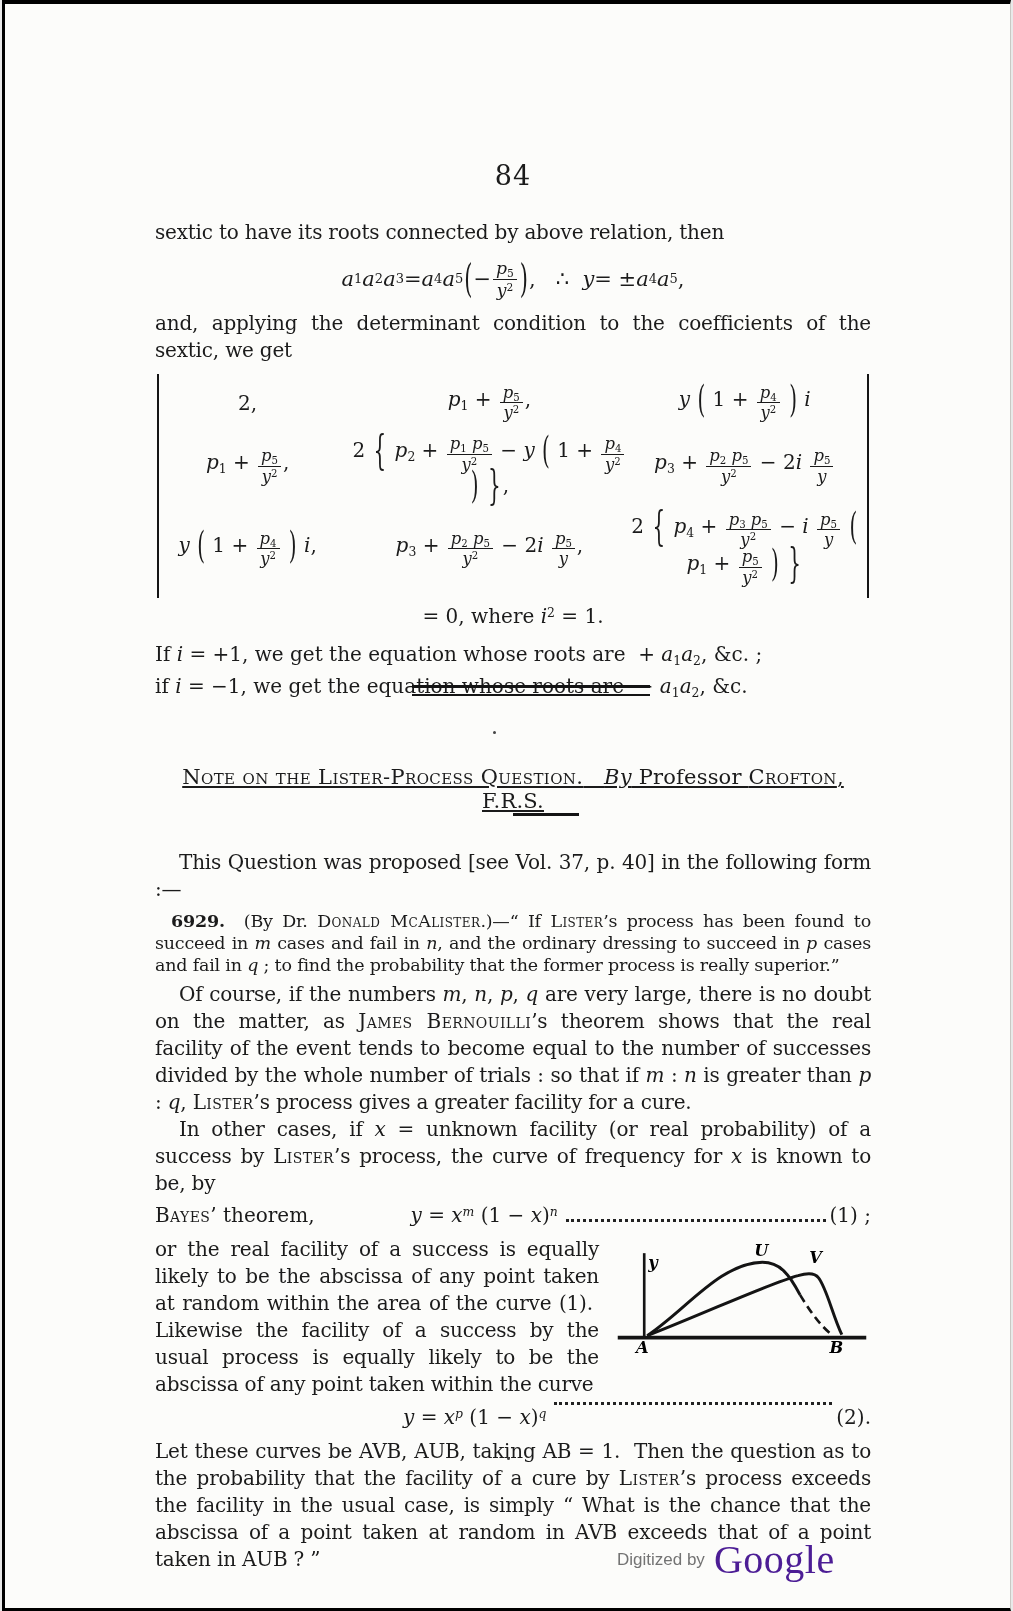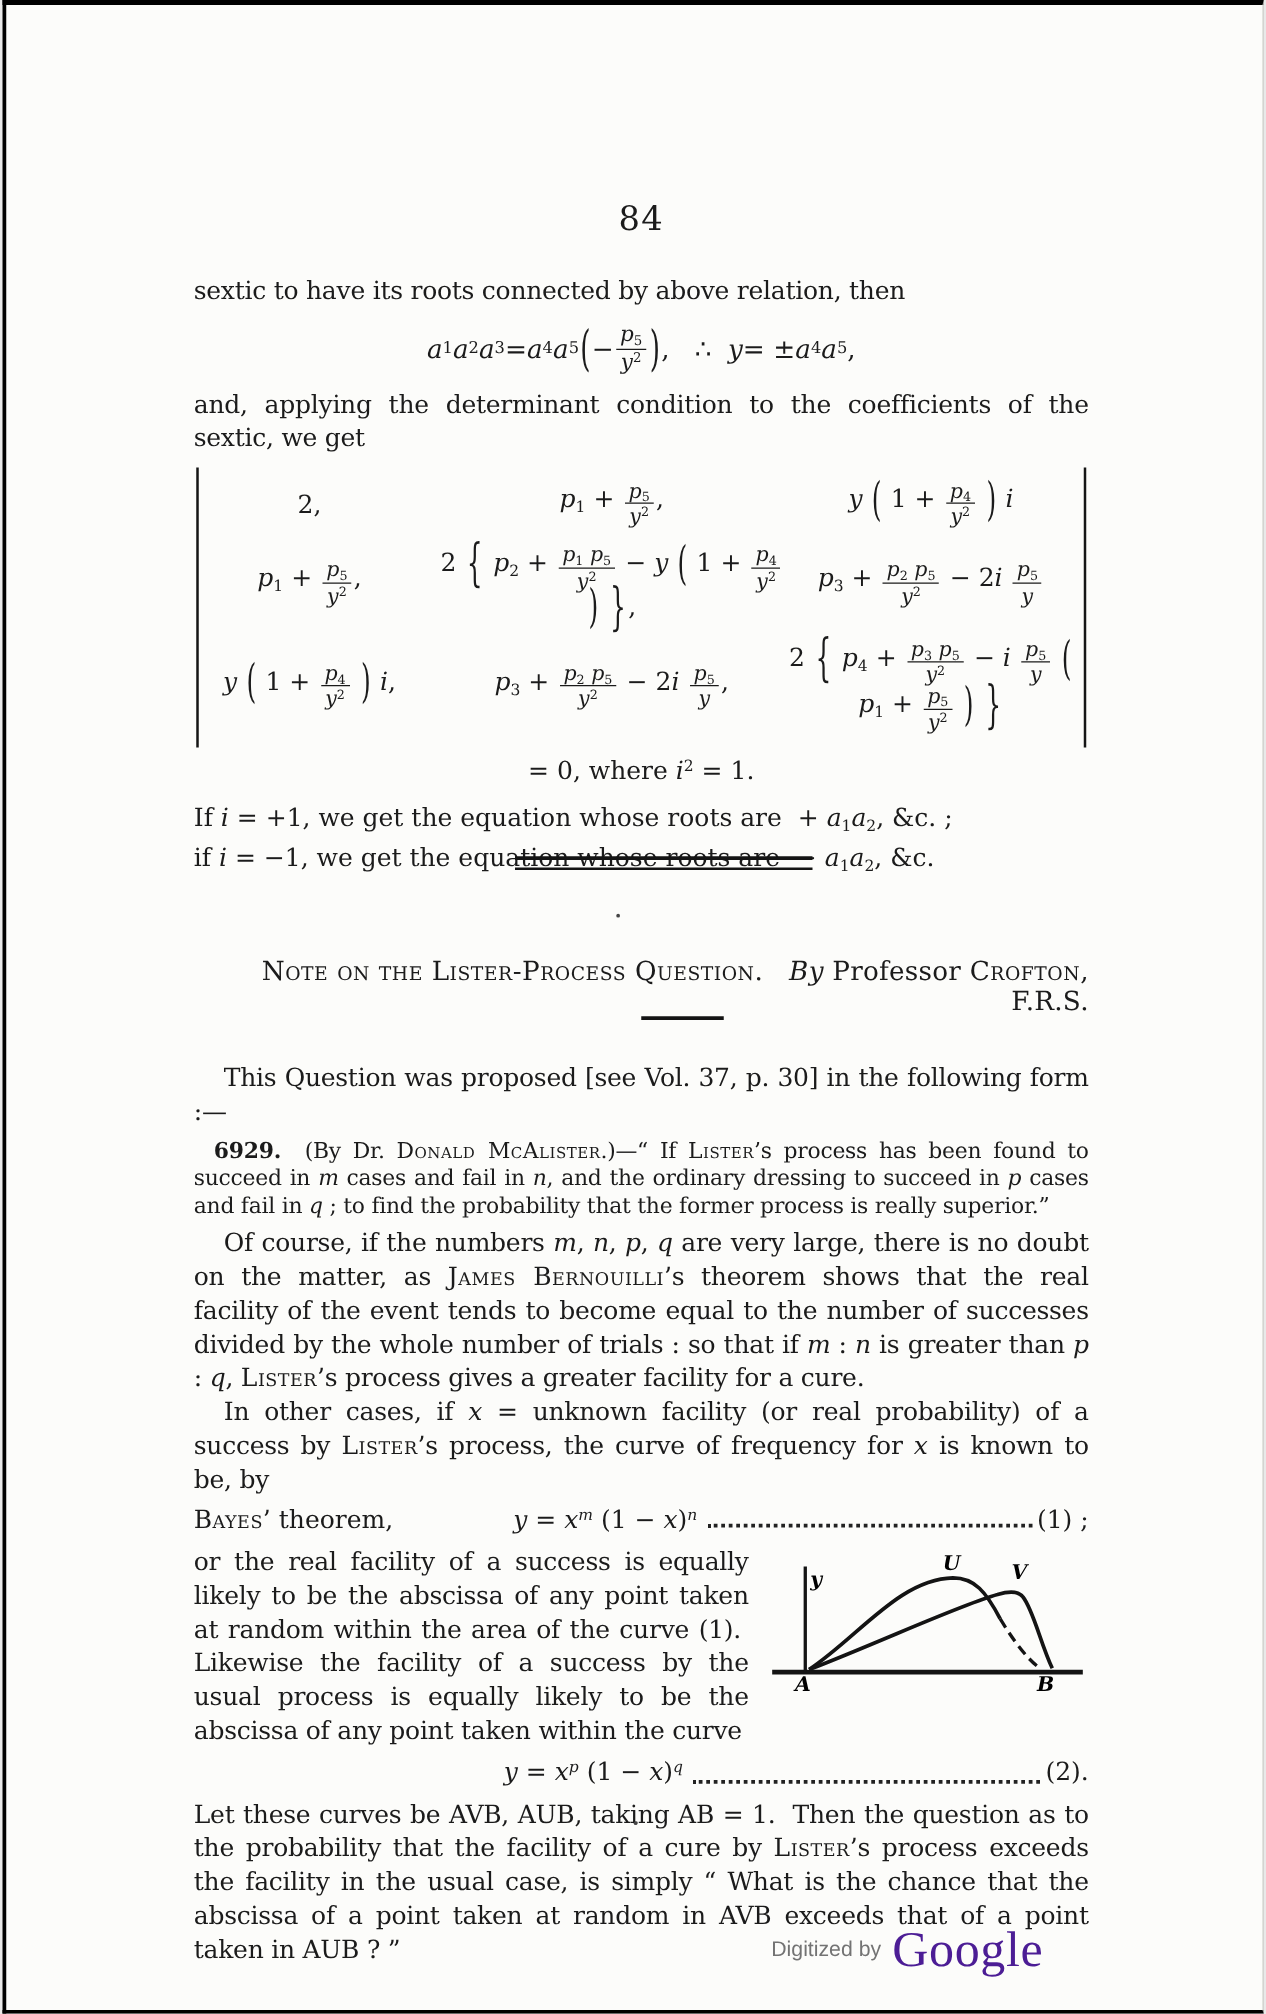--- a/index.html
+++ b/index.html
@@ -37,29 +37,29 @@
   }
   .det-row{display:flex;align-items:center;}
   .det-c0{width:24%;text-align:center;}
   .det-c1{width:42%;text-align:center;margin-left:20px;}
   .det-c2{width:34%;text-align:center;}
   .detres{font-size:20px;text-align:center;margin:2px 0 10px;}
   .ifline{font-size:20px;line-height:32px;text-align:left;}
   .divider{position:absolute;left:407px;top:681px;width:238px;height:6px;
     border-top:3px solid #141414;border-bottom:2px solid #141414;}
   .speck{position:absolute;width:3px;height:3px;background:#444;border-radius:50%;}
-  .heading{position:absolute;left:150px;top:761px;width:716px;text-align:right;font-size:21px;letter-spacing:0.2px;}
+  .heading{position:absolute;left:150px;top:761px;width:716px;text-align:center;font-size:21px;letter-spacing:0.2px;text-decoration:underline;}
   .title-rule{position:absolute;left:508px;top:809px;width:66px;border-top:3px solid #141414;}
   .small-para{font-size:17.5px;line-height:22px;text-align:justify;text-indent:16px;margin:7px 0 5px;letter-spacing:-0.2px;}
   .bayes-line{display:flex;align-items:baseline;font-size:20px;line-height:30px;margin:3px 0 6px;}
   .bayes-eq{margin-left:96px;font-size:20px;white-space:nowrap;}
   .leader{flex:1;border-bottom:3px dotted #222;margin:0 4px 5px 8px;min-width:30px;}
   .eqnum{white-space:nowrap;font-size:20px;}
   .fig{float:right;width:258px;height:110px;margin:8px 0 4px 14px;}
-  .eq2-line{display:flex;align-items:flex-end;font-size:20px;line-height:30px;clear:right;margin:4px 0 6px;padding-left:248px;}
+  .eq2-line{display:flex;align-items:flex-start;font-size:20px;line-height:30px;clear:right;margin:4px 0 6px;padding-left:248px;}
   .eq2-eq{white-space:nowrap;}
   .google{position:absolute;left:612px;top:1532px;display:flex;align-items:center;gap:9px;}
   .google .dby{font-family:"Liberation Sans","DejaVu Sans",sans-serif;font-size:17px;color:#737373;}
   .google .gg{font-family:"Liberation Serif","DejaVu Serif",serif;font-size:40px;color:#4c1d95;letter-spacing:0.5px;}
   svg text{font-family:"DejaVu Serif","Liberation Serif",serif;font-weight:bold;font-style:italic;}
 </style>
 </head>
 <body>
 
 <div class="page">
@@ -100,21 +100,21 @@
     <div class="ifline">if <i>i</i> = −1, we get the equation whose roots are &nbsp;− <i>a</i><sub>1</sub><i>a</i><sub>2</sub>, &amp;c.</div>
   </div>
 
   <div class="divider"></div>
   <div class="speck" style="left:488px;top:727px;"></div>
 
   <div class="heading"><span class="sc">Note on the Lister-Process Question.</span> &nbsp;&nbsp;<i>By</i> Professor <span class="sc">Crofton</span>, F.R.S.</div>
   <div class="title-rule"></div>
 
   <div class="flow" style="top:845px;">
-    <div class="para indent">This Question was proposed [see Vol. 37, p. 30] in the following form :—</div>
+    <div class="para indent">This Question was proposed [see Vol. 37, p. 40] in the following form :—</div>
 
     <div class="small-para"><b>6929.</b>&nbsp; (By Dr. <span class="sc">Donald McAlister</span>.)—“ If <span class="sc">Lister</span>’s process has been found to succeed in <i>m</i> cases and fail in <i>n</i>, and the ordinary dressing to succeed in <i>p</i> cases and fail in <i>q</i> ; to find the probability that the former process is really superior.”</div>
 
     <div class="para indent">Of course, if the numbers <i>m</i>, <i>n</i>, <i>p</i>, <i>q</i> are very large, there is no doubt on the matter, as <span class="sc">James Bernouilli</span>’s theorem shows that the real facility of the event tends to become equal to the number of successes divided by the whole number of trials : so that if <i>m</i> : <i>n</i> is greater than <i>p</i> : <i>q</i>, <span class="sc">Lister</span>’s process gives a greater facility for a cure.</div>
 
     <div class="para indent">In other cases, if <i>x</i> = unknown facility (or real probability) of a success by <span class="sc">Lister</span>’s process, the curve of frequency for <i>x</i> is known to be, by</div>
 
     <div class="bayes-line">
       <span><span class="sc">Bayes</span>’ theorem,</span>
       <span class="bayes-eq"><i>y</i> = <i>x</i><sup><i>m</i></sup> (1 − <i>x</i>)<sup><i>n</i></sup></span>

